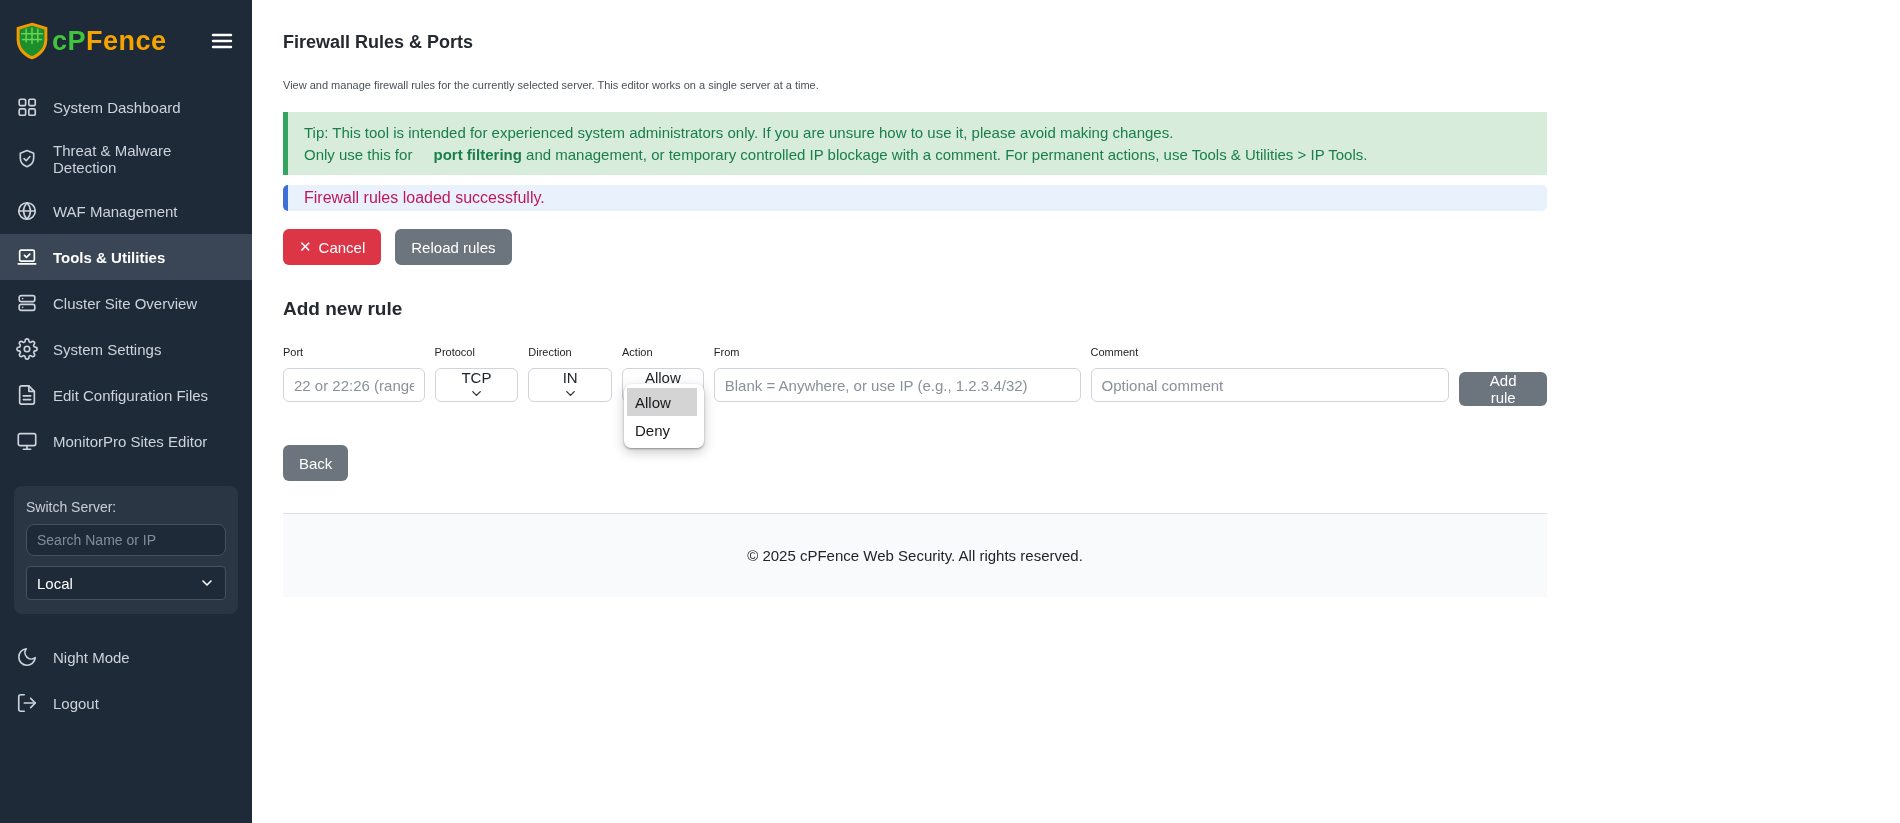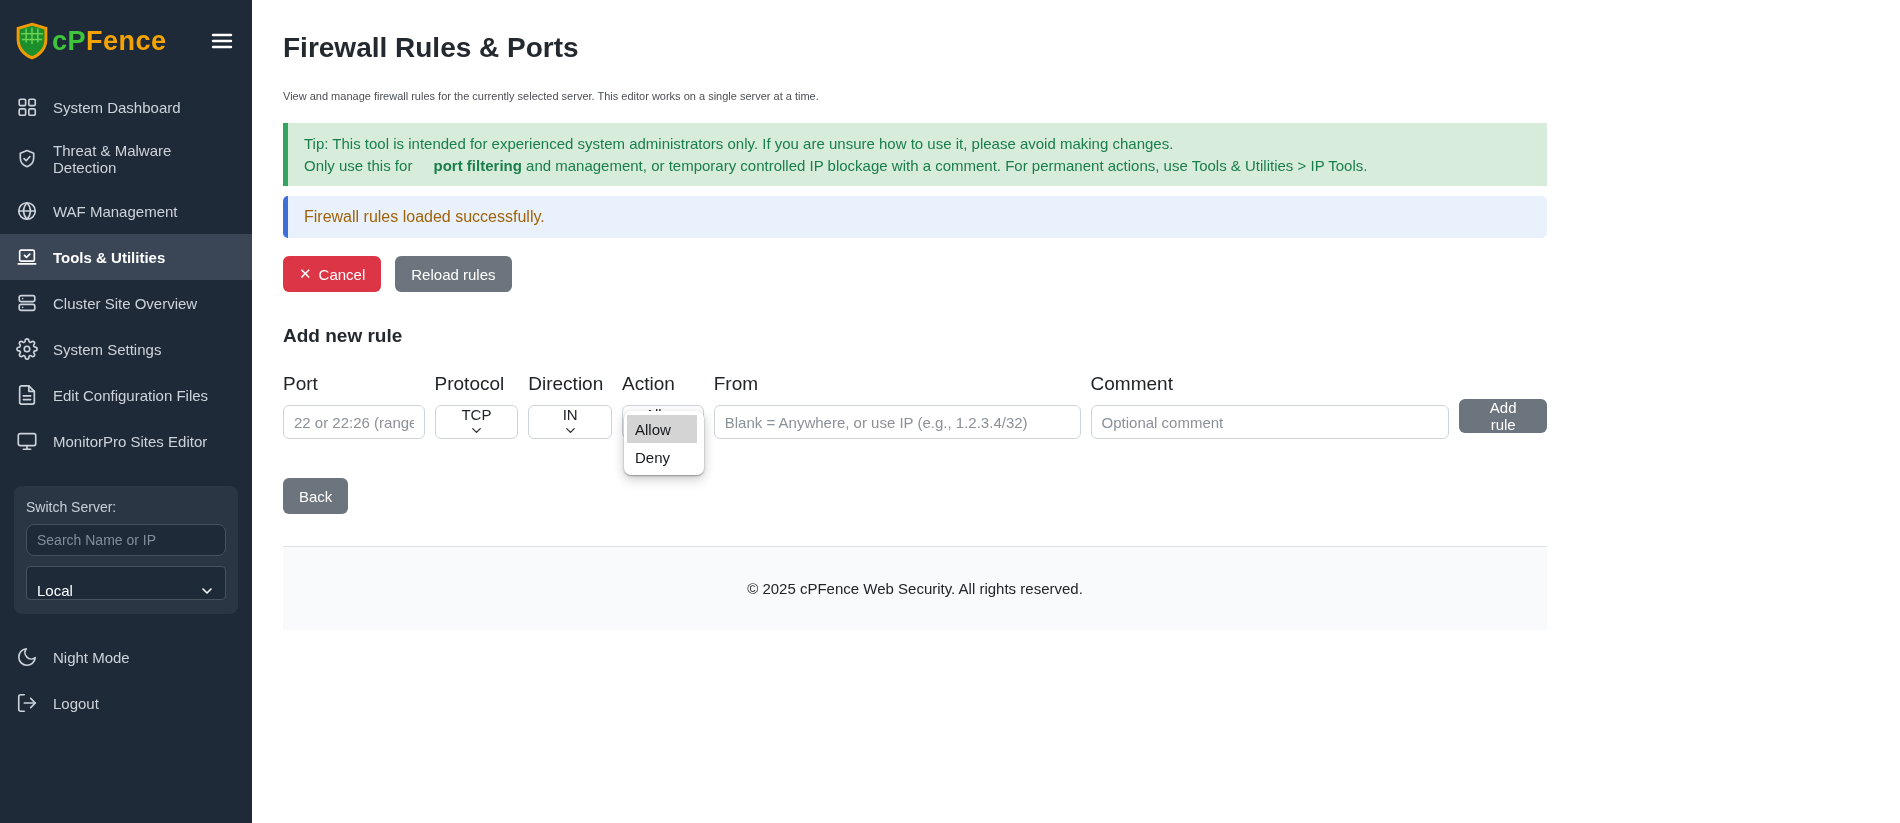--- a/index.html
+++ b/index.html
@@ -16,39 +16,39 @@
   .hamburger { cursor:pointer; display:flex; align-items:center; }
   .nav { margin-top:10px; }
   .nav-item { display:flex; align-items:center; gap:15px; padding:12px 16px; font-size:15px; cursor:pointer; }
   .nav-item.active { background:#3a4656; color:#ffffff; font-weight:700; }
   .nav-icon { width:22px; height:22px; display:flex; align-items:center; justify-content:center; flex-shrink:0; }
   .nav-icon svg { width:22px; height:22px; stroke:currentColor; fill:none; stroke-width:1.8; stroke-linecap:round; stroke-linejoin:round; }
   .switch-panel { margin:22px 14px 0 14px; background:#2b3645; border-radius:8px; padding:13px 12px 14px 12px; }
   .switch-label { font-size:14px; color:#c7ced6; }
   .switch-input { width:100%; margin-top:9px; background:#1f2a38; border:1px solid #46525f; border-radius:8px; color:#e4e9ee; font-size:14px; padding:7px 10px; font-family:inherit; }
   .switch-input::placeholder { color:#828d9a; }
-  .switch-select { margin-top:10px; width:100%; height:34px; background:#1f2a38; border:1px solid #46525f; border-radius:4px; color:#ffffff; font-size:15px; display:flex; align-items:flex-end; justify-content:space-between; padding:0 10px; cursor:pointer; }
+  .switch-select { margin-top:10px; width:100%; height:34px; background:#1f2a38; border:1px solid #46525f; border-radius:4px; color:#ffffff; font-size:15px; display:flex; align-items:center; justify-content:space-between; padding:0 10px; cursor:pointer; }
   .switch-select svg { width:16px; height:16px; stroke:#ffffff; stroke-width:2.4; fill:none; stroke-linecap:round; stroke-linejoin:round; }
   .sidebar-bottom { margin-top:20px; }
 
   
   .main { flex:1; background:#ffffff; }
   .content { width:1264px; padding-top:32px; margin-left:31px; }
-  .page-title { font-size:28px; font-weight:700; color:#24292f; }
+  .page-title { font-size:18px; font-weight:700; color:#24292f; }
   .page-subtitle { margin-top:26px; font-size:11px; color:#495057; }
   .tip-box { margin-top:21px; background:#d7ecda; border-left:5px solid #33a561; border-radius:0; padding:10px 16px; color:#1a7e4c; font-size:15px; line-height:21.5px; }
   .tip-box b { font-weight:700;margin-left:17px; }
-  .status-box { margin-top:10px; background:#e9f2fc; border-left:5px solid #3e6fd9; border-radius:5px; padding:12px 16px; color:#a16207; font-size:16px; }
+  .status-box { margin-top:10px; background:#e9f2fc; border-left:5px solid #3e6fd9; border-radius:5px; padding:4px 16px; color:#be185d; font-size:16px; }
   .btn-row { margin-top:18px; display:flex; gap:14px; }
   .btn { border:none; border-radius:6px; font-size:15px; font-family:inherit; color:#fff; padding:0 16px; height:36px; cursor:pointer; display:inline-flex; align-items:center; gap:7px; }
   .btn-red { background:#dc3545; }
   .btn-gray { background:#6c757d; }
   .section-heading { margin-top:33px; font-size:19px; font-weight:700; color:#24292f; }
   .form-row { margin-top:26px; display:flex; gap:10px; align-items:flex-start; }
-  .field-label { font-size:19px; color:#212529; margin-bottom:10px; }
+  .field-label { font-size:11px; color:#212529; margin-bottom:10px; }
   .text-input { width:100%; height:34px; border:1px solid #ced4da; border-radius:6px; padding:0 10px; font-size:15px; color:#212529; font-family:inherit; background:#fff; }
   .text-input::placeholder { color:#8a9199; }
   .select { height:34px; border:1px solid #ced4da; border-radius:6px; background:#fff; display:flex; align-items:center; justify-content:space-between; padding:0 9px; font-size:15px; color:#212529; cursor:pointer;flex-direction:column; }
   .select svg { width:15px; height:15px; stroke:#333; stroke-width:2.2; fill:none; stroke-linecap:round; stroke-linejoin:round; }
   .field-action { position:relative; }
   .dropdown { position:absolute; top:38px; left:2px; width:80px; background:#fff; border-radius:7px; box-shadow:0 1px 2px rgba(0,0,0,.35), 0 4px 12px rgba(0,0,0,.22); padding:4px 3px; z-index:20; }
   .dropdown-item { font-size:15px; color:#17191c; padding:4px 8px; height:28px; display:flex; align-items:center; cursor:pointer; }
   .dropdown-item.selected { background:#d4d4d4; margin-right:4px; }
   .add-rule-col { display:flex; align-items:flex-end; }
   .back-row { margin-top:39px; }

